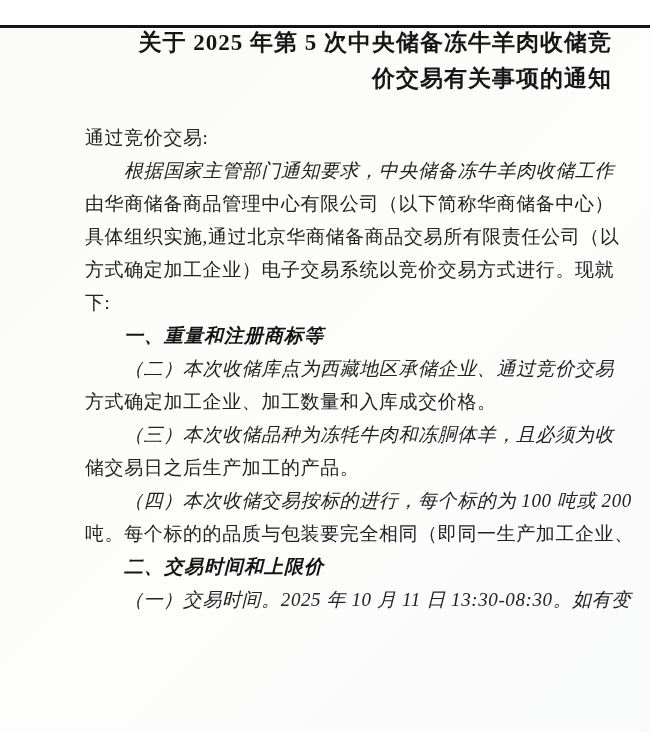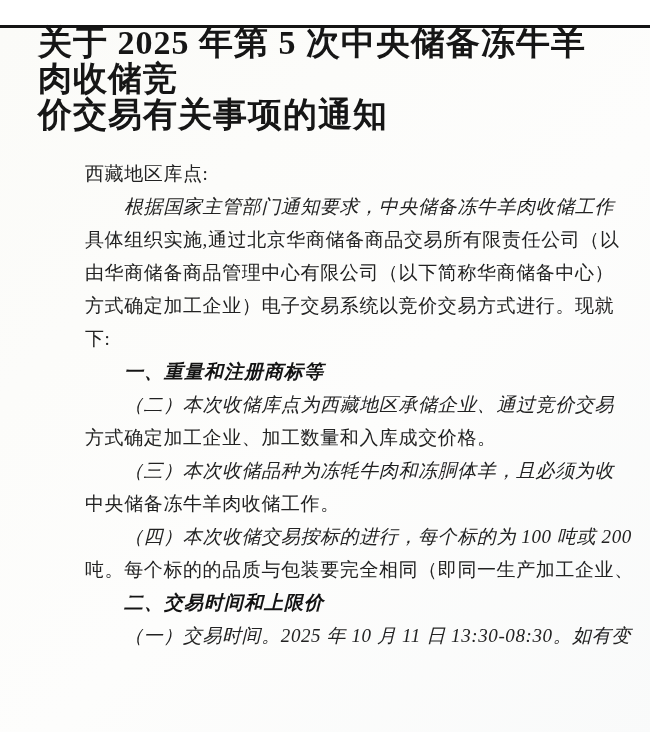--- a/index.html
+++ b/index.html
@@ -23,22 +23,22 @@
   .edge {
     position: absolute;
     left: 0;
     width: 650px;
     background: #141414;
   }
   .edge.top { top: 0; height: 3px; }
 
   .title {
     margin: 25px 38px 0 38px;
-    text-align: left;
-    font-size: 34px;
+    text-align: right;
+    font-size: 23px;
     font-weight: 700;
     line-height: 36px;
     color: #161616;
     letter-spacing: 1px;
   }
   .title .tline { display: block; }
 
   .doc-body {
     margin: 24px 78px 0 85px;
   }
@@ -62,36 +62,36 @@
 
 <div class="page">
   <div class="edge top"></div>
 
   <h1 class="title">
     <span class="tline">关于 2025 年第 5 次中央储备冻牛羊肉收储竞</span>
     <span class="tline">价交易有关事项的通知</span>
   </h1>
 
   <div class="doc-body">
-    <div class="line">西藏地区库点:</div>
+    <div class="line">通过竞价交易:</div>
 
     <div class="line indent">根据国家主管部门通知要求，中央储备冻牛羊肉收储工作</div>
+    <div class="line">由华商储备商品管理中心有限公司（以下简称华商储备中心）</div>
     <div class="line">具体组织实施,通过北京华商储备商品交易所有限责任公司（以</div>
-    <div class="line">由华商储备商品管理中心有限公司（以下简称华商储备中心）</div>
     <div class="line">方式确定加工企业）电子交易系统以竞价交易方式进行。现就</div>
     <div class="line">下:</div>
 
     <div class="line indent heading">一、重量和注册商标等</div>
 
 
     <div class="line indent">（二）本次收储库点为西藏地区承储企业、通过竞价交易</div>
     <div class="line">方式确定加工企业、加工数量和入库成交价格。</div>
 
     <div class="line indent">（三）本次收储品种为冻牦牛肉和冻胴体羊，且必须为收</div>
-    <div class="line">中央储备冻牛羊肉收储工作。</div>
+    <div class="line">储交易日之后生产加工的产品。</div>
 
     <div class="line indent">（四）本次收储交易按标的进行，每个标的为 100 吨或 200</div>
     <div class="line">吨。每个标的的品质与包装要完全相同（即同一生产加工企业、</div>
 
     <div class="line indent heading">二、交易时间和上限价</div>
 
     <div class="line indent">（一）交易时间。2025 年 10 月 11 日 13:30-08:30。如有变</div>
   </div>
 
 </div>

